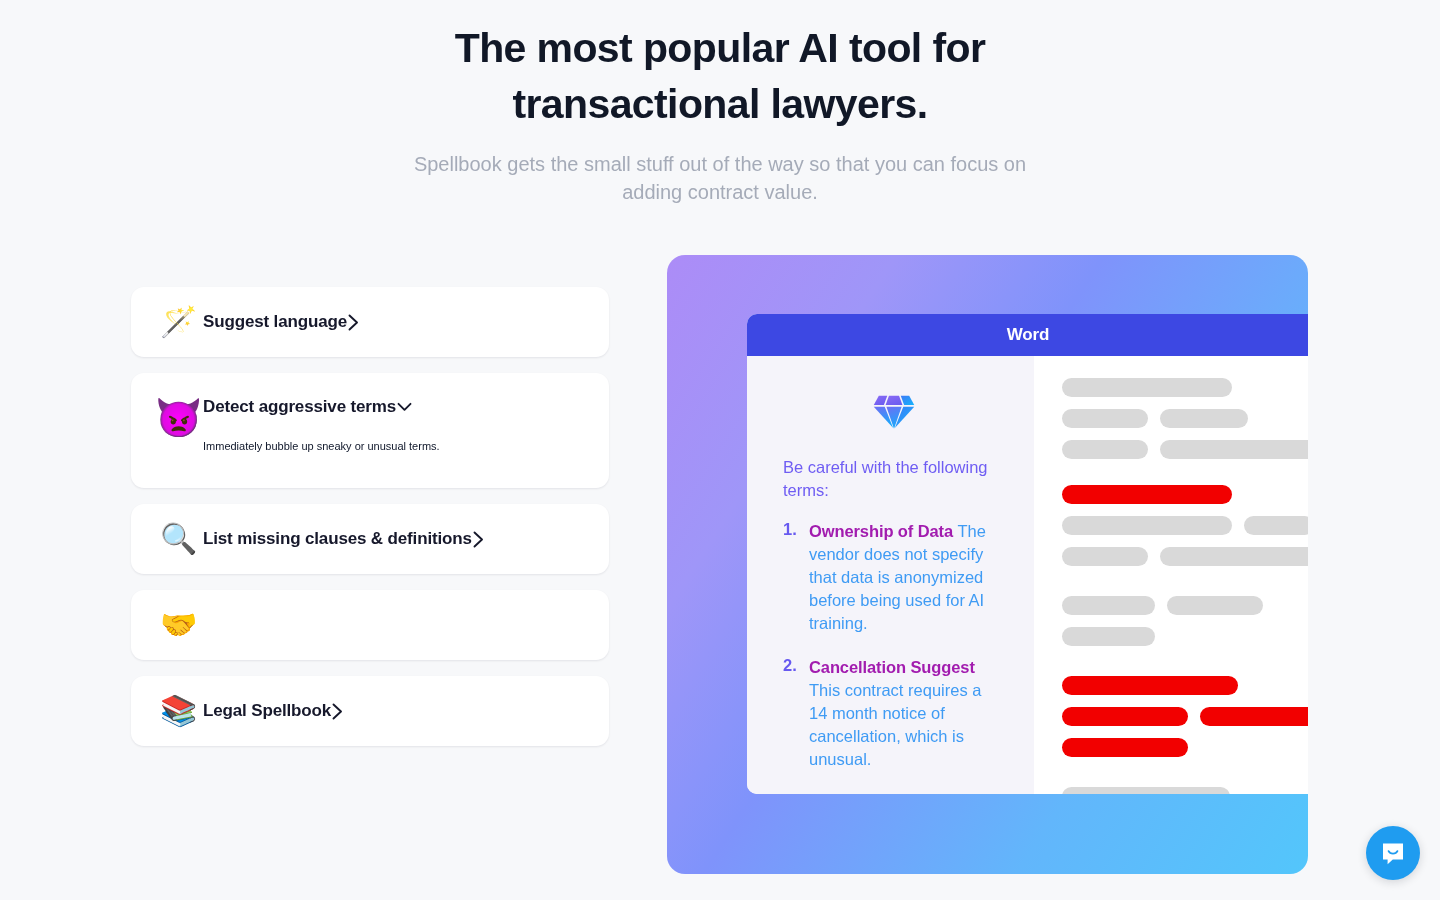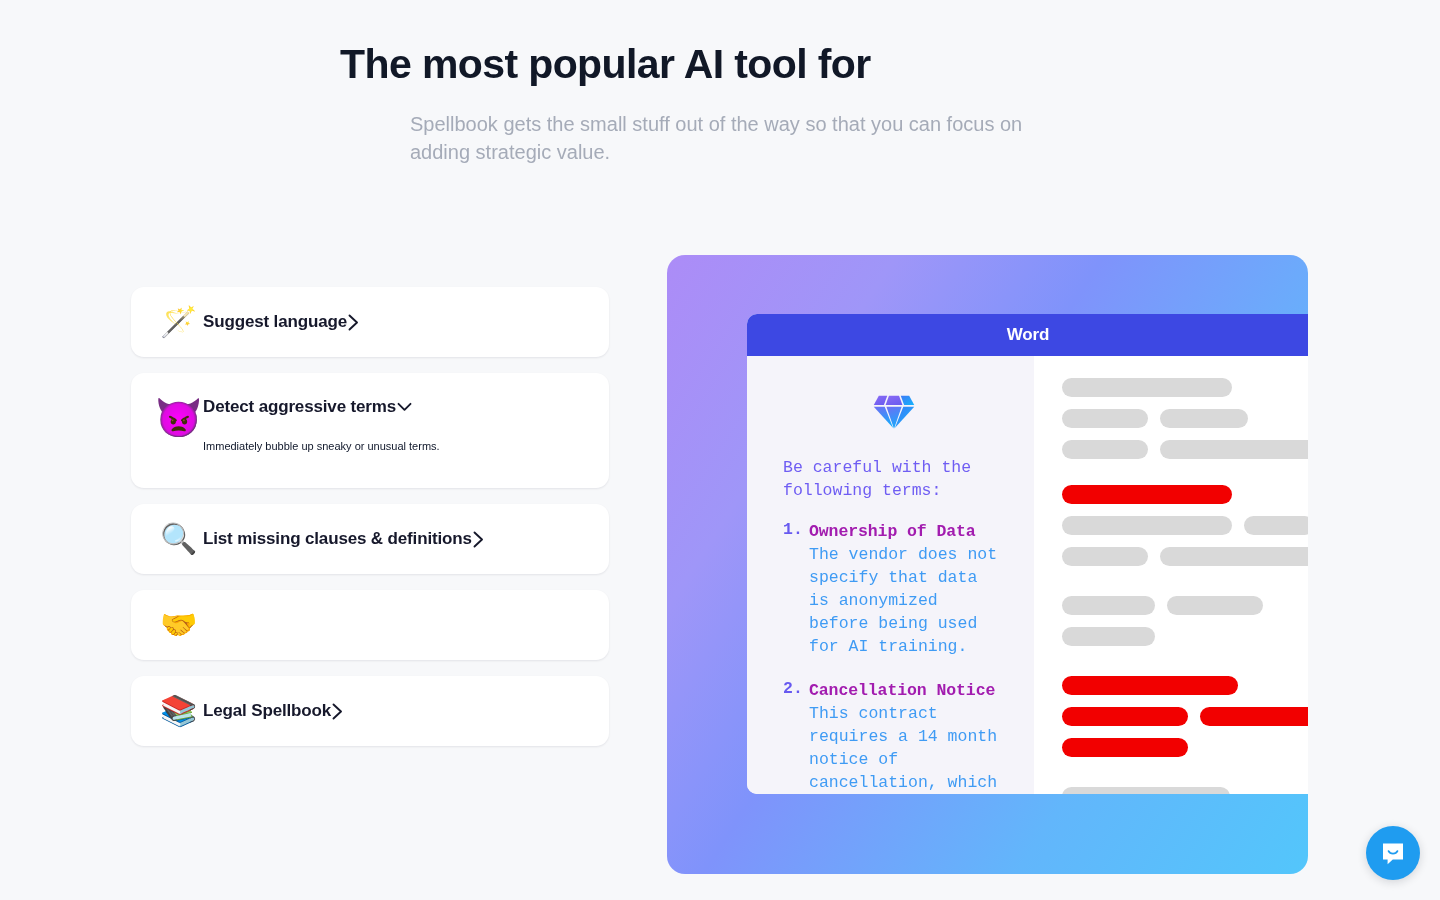--- a/index.html
+++ b/index.html
@@ -14,21 +14,22 @@
   body {
     background: #f7f8fa;
     font-family: "Liberation Sans", sans-serif;
     -webkit-font-smoothing: antialiased;
     position: relative;
   }
 
   
   .hero-header {
     width: 1440px;
-    padding-top: 36px;
+    padding-top: 20px;
+    text-align: center;
   }
 
   .hero-title {
     font-size: 41px;
     line-height: 56px;
     font-weight: 700;
     color: #111827;
     letter-spacing: -0.6px;
     max-width: 760px;
     margin: 0 auto;
@@ -180,21 +181,20 @@
     display: flex;
     min-height: 0;
   }
 
   
   .sb-panel {
     flex: 0 0 287px;
     width: 287px;
     background: #f5f4fa;
     padding: 28px 30px 0 36px;
-    font-family: Liberation Mono, monospace;
   }
 
   .sb-logo {
     width: 54px;
     height: 54px;
     margin: 0 auto 18px auto;
   }
   .sb-logo svg { display: block; width: 100%; height: 100%; }
 
   .sb-lead {
@@ -284,22 +284,23 @@
     box-shadow: 0 2px 10px rgba(16,24,40,0.16);
   }
   .chat-launcher svg { display: block; }
 </style>
 </head>
 <body>
 
 <header class="hero-header">
   <h1 class="hero-title">
     <span>The most popular AI tool for</span><br>
+    <span>transactional lawyers.</span>
   </h1>
-  <p class="hero-subtitle">Spellbook gets the small stuff out of the way so that you can focus on adding strategic value.</p>
+  <p class="hero-subtitle">Spellbook gets the small stuff out of the way so that you can focus on adding contract value.</p>
 </header>
 
 <div class="content-area">
 
   <section class="feature-list">
 
     <div class="feature-card">
       <div class="feature-row">
         <span class="feature-emoji">🪄</span>
         <div class="feature-body">
@@ -408,21 +409,21 @@
           </div>
 
           <p class="sb-lead">Be careful with the following terms:</p>
 
           <ol class="sb-list">
             <li class="sb-item">
               <span class="sb-item-title">Ownership of Data</span>
               <span class="sb-item-text">The vendor does not specify that data is anonymized before being used for AI training.</span>
             </li>
             <li class="sb-item">
-              <span class="sb-item-title">Cancellation Notice</span>
+              <span class="sb-item-title">Cancellation Suggest</span>
               <span class="sb-item-text">This contract requires a 14 month notice of cancellation, which is unusual.</span>
             </li>
           </ol>
         </aside>
 
         <div class="doc-panel">
           <div id="skeleton-root">
               <div class="doc-line">
                 <span class="bar" style="width: 170px;"></span>
               </div>

